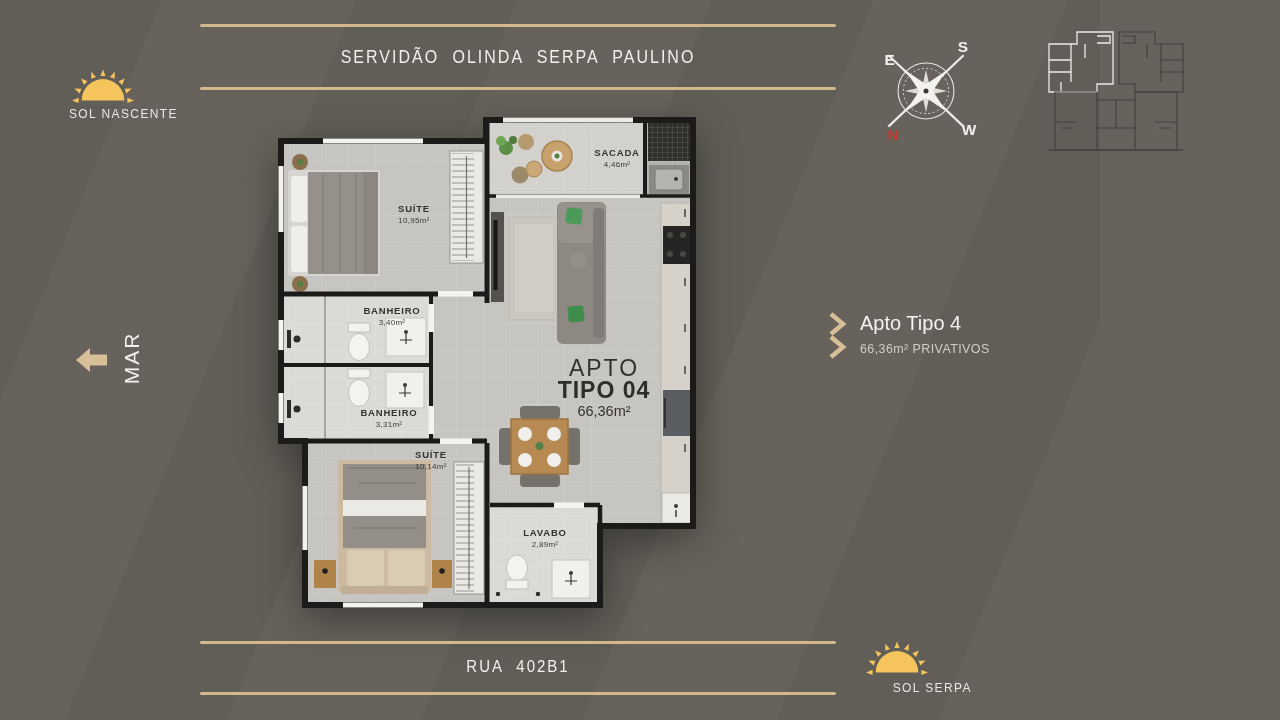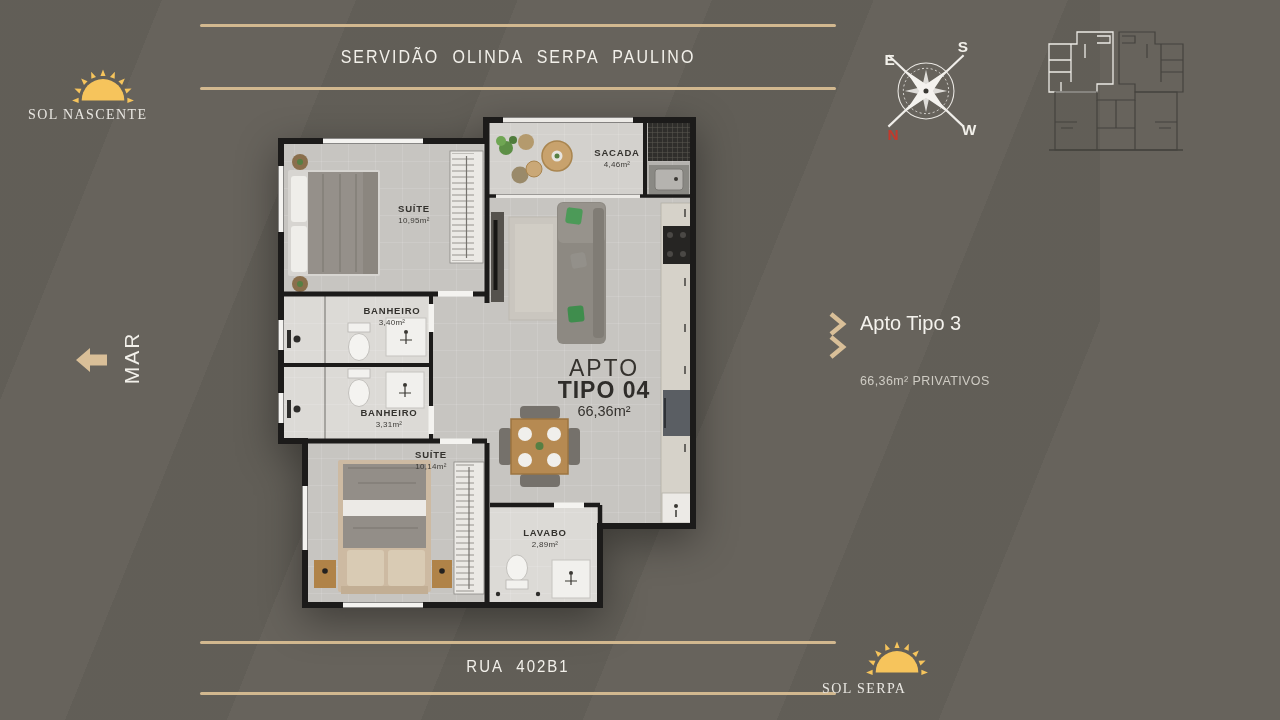--- a/index.html
+++ b/index.html
@@ -3,25 +3,25 @@
 <meta charset="utf-8">
 <style>
   html,body{margin:0;padding:0;}
   body{width:1280px;height:720px;overflow:hidden;background:#67635c;font-family:"Liberation Sans",sans-serif;position:relative;}
   .stage{position:absolute;inset:0;width:1100px;height:720px;}
   .stripes{position:absolute;inset:0;background:repeating-linear-gradient(112deg,rgba(0,0,0,0.055) 0 150px,rgba(0,0,0,0) 150px 330px);}
   .rule{position:absolute;height:3px;background:#d2b88f;border-radius:2px;}
   .street{position:absolute;left:200px;width:636px;text-align:center;color:#f2f0ea;letter-spacing:2px;word-spacing:7px;transform:scaleY(1.1);}
   .street-top{top:48px;font-size:16px;}
   .street-bottom{top:657px;font-size:15px;}
-  .sun-label{position:absolute;color:#e9e7e2;font-size:14px;letter-spacing:1.4px;text-align:left;width:150px;font-family:Liberation Serif, serif;}
+  .sun-label{position:absolute;color:#e9e7e2;font-size:12px;letter-spacing:1.4px;text-align:right;width:150px;}
   .mar-text{position:absolute;left:97px;top:346px;width:70px;height:24px;color:#f2f0ea;font-size:21px;letter-spacing:2px;text-align:center;transform:rotate(-90deg);}
   .unit-info{position:absolute;left:826px;top:306px;width:210px;height:60px;cursor:pointer;}
   .unit-title{position:absolute;left:34px;top:6px;color:#f4f2ed;font-size:20px;}
-  .unit-sub{position:absolute;left:34px;top:36px;color:#cfccc4;font-size:12.5px;letter-spacing:.4px;margin-top:32px;}
+  .unit-sub{position:absolute;left:34px;top:36px;color:#cfccc4;font-size:12.5px;letter-spacing:.4px;}
   .planwrap{position:absolute;left:268px;top:108px;width:452px;height:510px;filter:drop-shadow(0 12px 20px rgba(0,0,0,.38));}
   svg{display:block;}
   .plan-label{font-family:"Liberation Sans",sans-serif;font-weight:bold;fill:#34322e;letter-spacing:.8px;}
   .plan-area{font-family:"Liberation Sans",sans-serif;fill:#3c3a36;letter-spacing:.3px;}
 </style>
 </head>
 <body>
 
 <div class="stage">
   <div class="stripes"></div>
@@ -274,21 +274,21 @@
   <svg style="position:absolute;left:76px;top:344px;" width="32" height="32" viewBox="0 0 32 32">
     <path d="M0,16 L14,4 V10.5 H31 V21.5 H14 V28 Z" fill="#d9bf98"></path>
   </svg>
   <div class="mar-text">MAR</div>
 
   <div class="unit-info">
     <svg style="position:absolute;left:2px;top:6px;" width="20" height="48" viewBox="0 0 20 48">
       <path d="M3,2 L15,12 L3,22" fill="none" stroke="#d9bf98" stroke-width="4.5"></path>
       <path d="M3,25 L15,35 L3,45" fill="none" stroke="#d9bf98" stroke-width="4.5"></path>
     </svg>
-    <div class="unit-title">Apto Tipo 3</div>
+    <div class="unit-title">Apto Tipo 4</div>
     <div class="unit-sub">66,36m² PRIVATIVOS</div>
   </div>
 
   <div class="rule" style="left:200px;top:641px;width:636px;"></div>
   <div class="street street-bottom">RUA 402B1</div>
   <div class="rule" style="left:200px;top:692px;width:636px;"></div>
 
   <svg style="position:absolute;left:865px;top:641px;" width="64" height="34" viewBox="0 0 120 62">
     <path fill="#f6c45c" d="M118,58 L105.7,53.2 105.7,62.8 Z M113.6,35.8 L104.1,44.9 100.4,36.1 Z M101,17 L95.7,29.1 88.9,22.3 Z M82.2,4.4 L81.9,17.6 73.1,13.9 Z M60,0 L64.8,12.2 55.2,12.2 Z M37.8,4.4 L38.1,17.6 46.9,13.9 Z M19,17 L24.3,29.1 31.1,22.3 Z M6.4,35.8 L15.9,44.9 19.6,36.1 Z M2,58 L14.3,53.2 14.3,62.8 Z"></path>
     <path fill="#f6c45c" d="M20,58 A40,40 0 0 1 100,58 Z"></path>

